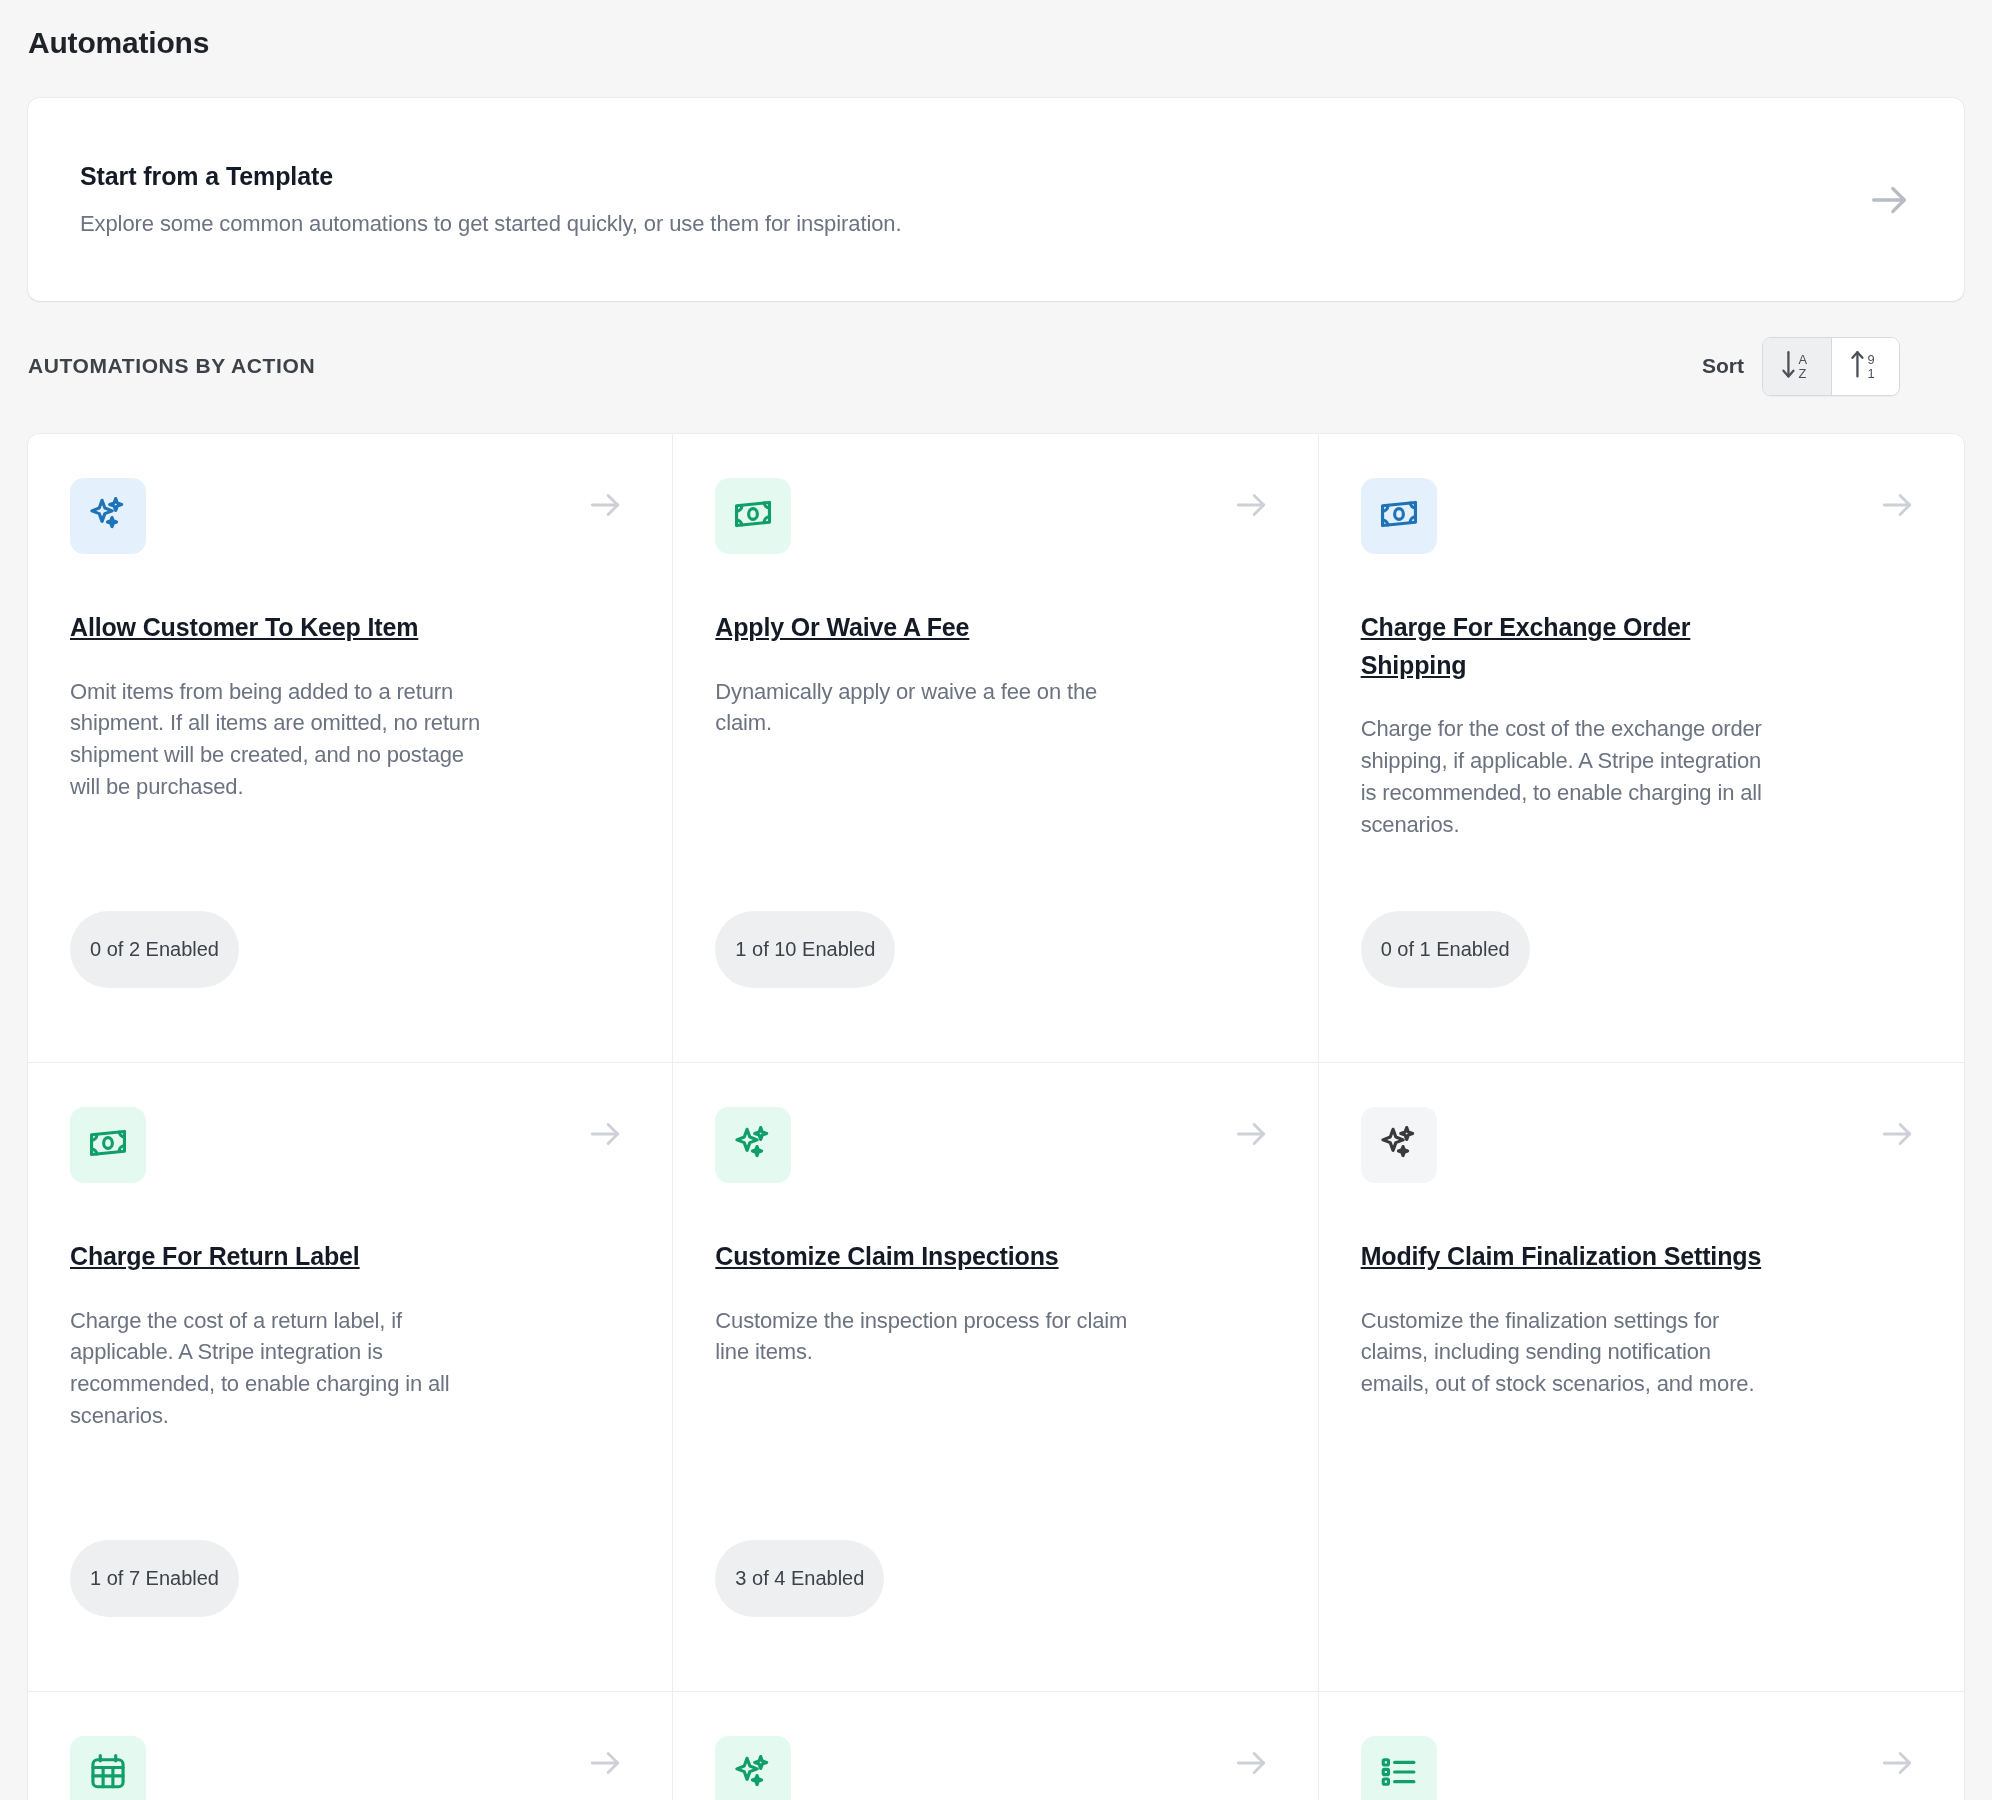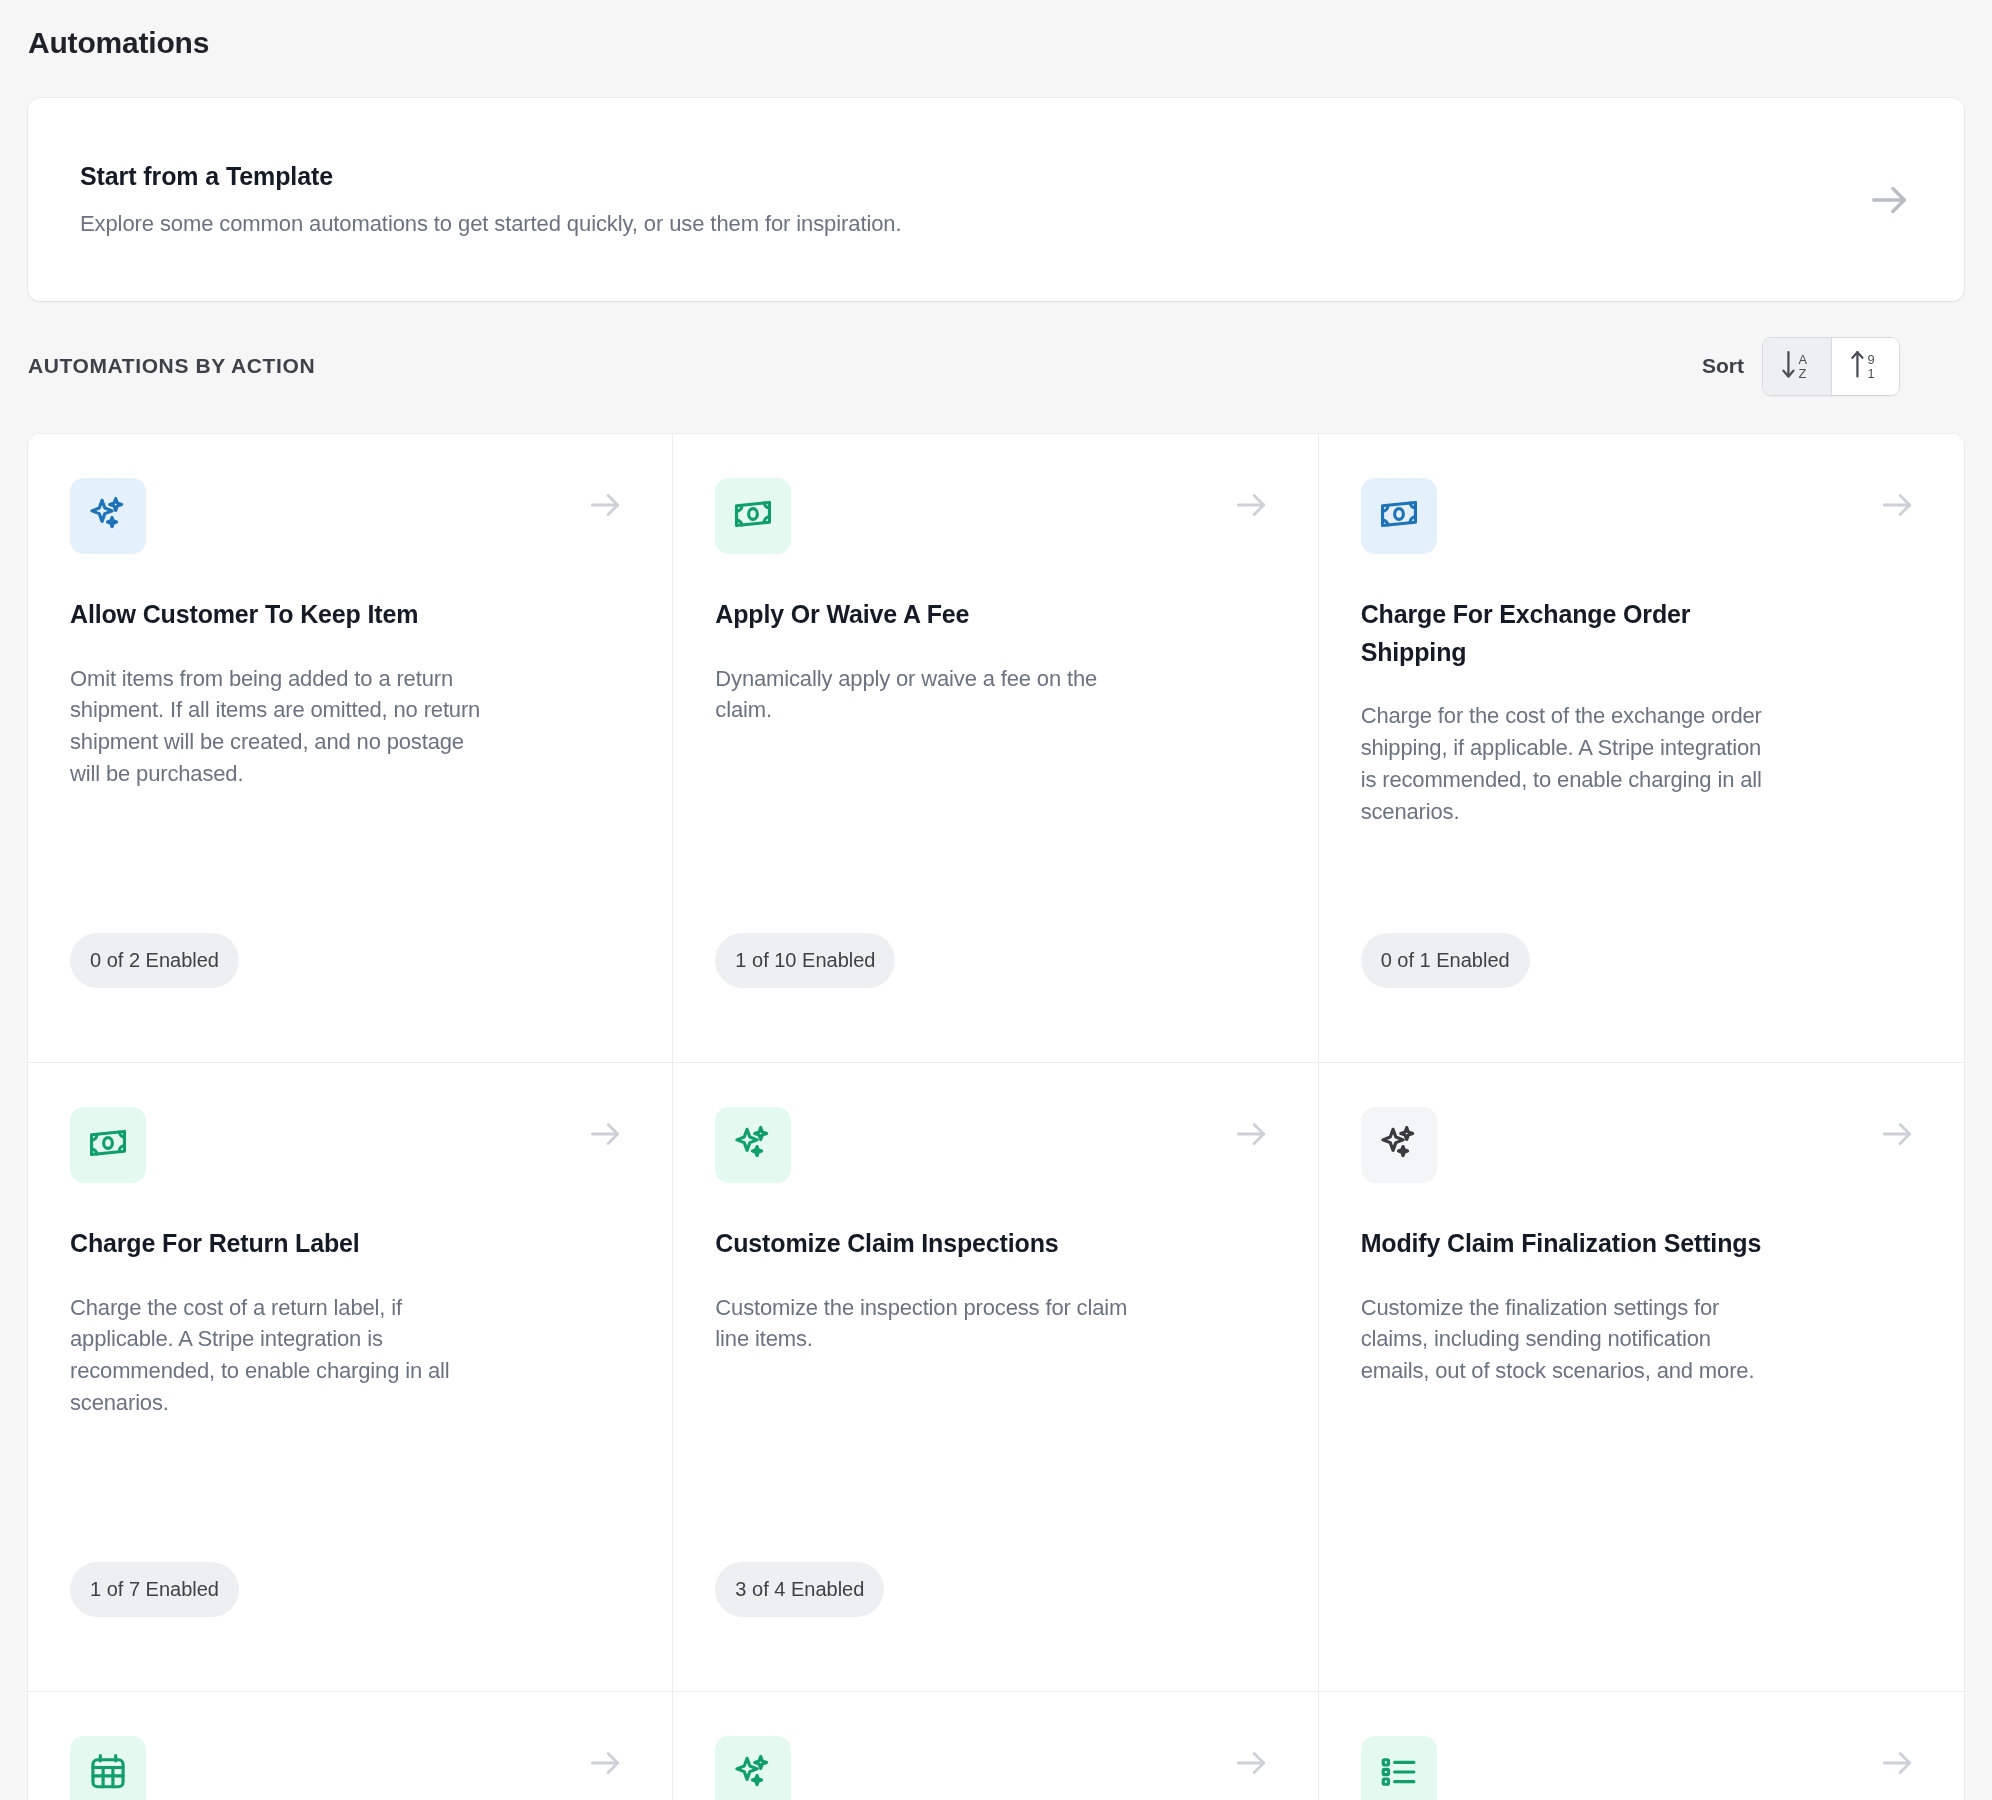--- a/index.html
+++ b/index.html
@@ -143,46 +143,47 @@
     align-items: center;
     justify-content: center;
     flex: none;
   }
   .tile-blue  { background: #e4f1fc; }
   .tile-green { background: #e4faf0; }
   .tile-gray  { background: #f4f5f6; }
   .arrow-sm { width: 38px; height: 38px; margin-left: auto; margin-top: 8px; flex: none; }
 
   .cell-title {
-    margin-top: 42px;
+    margin-top: 55px;
     font-size: 25px;
     font-weight: bold;
     color: #151b26;
     letter-spacing: -0.15px;
     line-height: 1.5;
     max-width: 420px;
+    text-decoration: underline;
   }
   .cell-desc {
     margin-top: 29px;
     font-size: 22px;
     color: #6b7280;
     line-height: 1.45;
     letter-spacing: -0.15px;
     max-width: 420px;
   }
   .badge {
     position: absolute;
     left: 42px;
     bottom: 74px;
     display: inline-block;
     background: #eeeff1;
     color: #3d4148;
     font-size: 20px;
     border-radius: 999px;
-    padding: 16px 20px;
+    padding: 27px 20px;
     white-space: nowrap;
   }
 </style>
 </head>
 <body>
 
 <div class="page">
 
   <div class="page-title">Automations</div>
 

